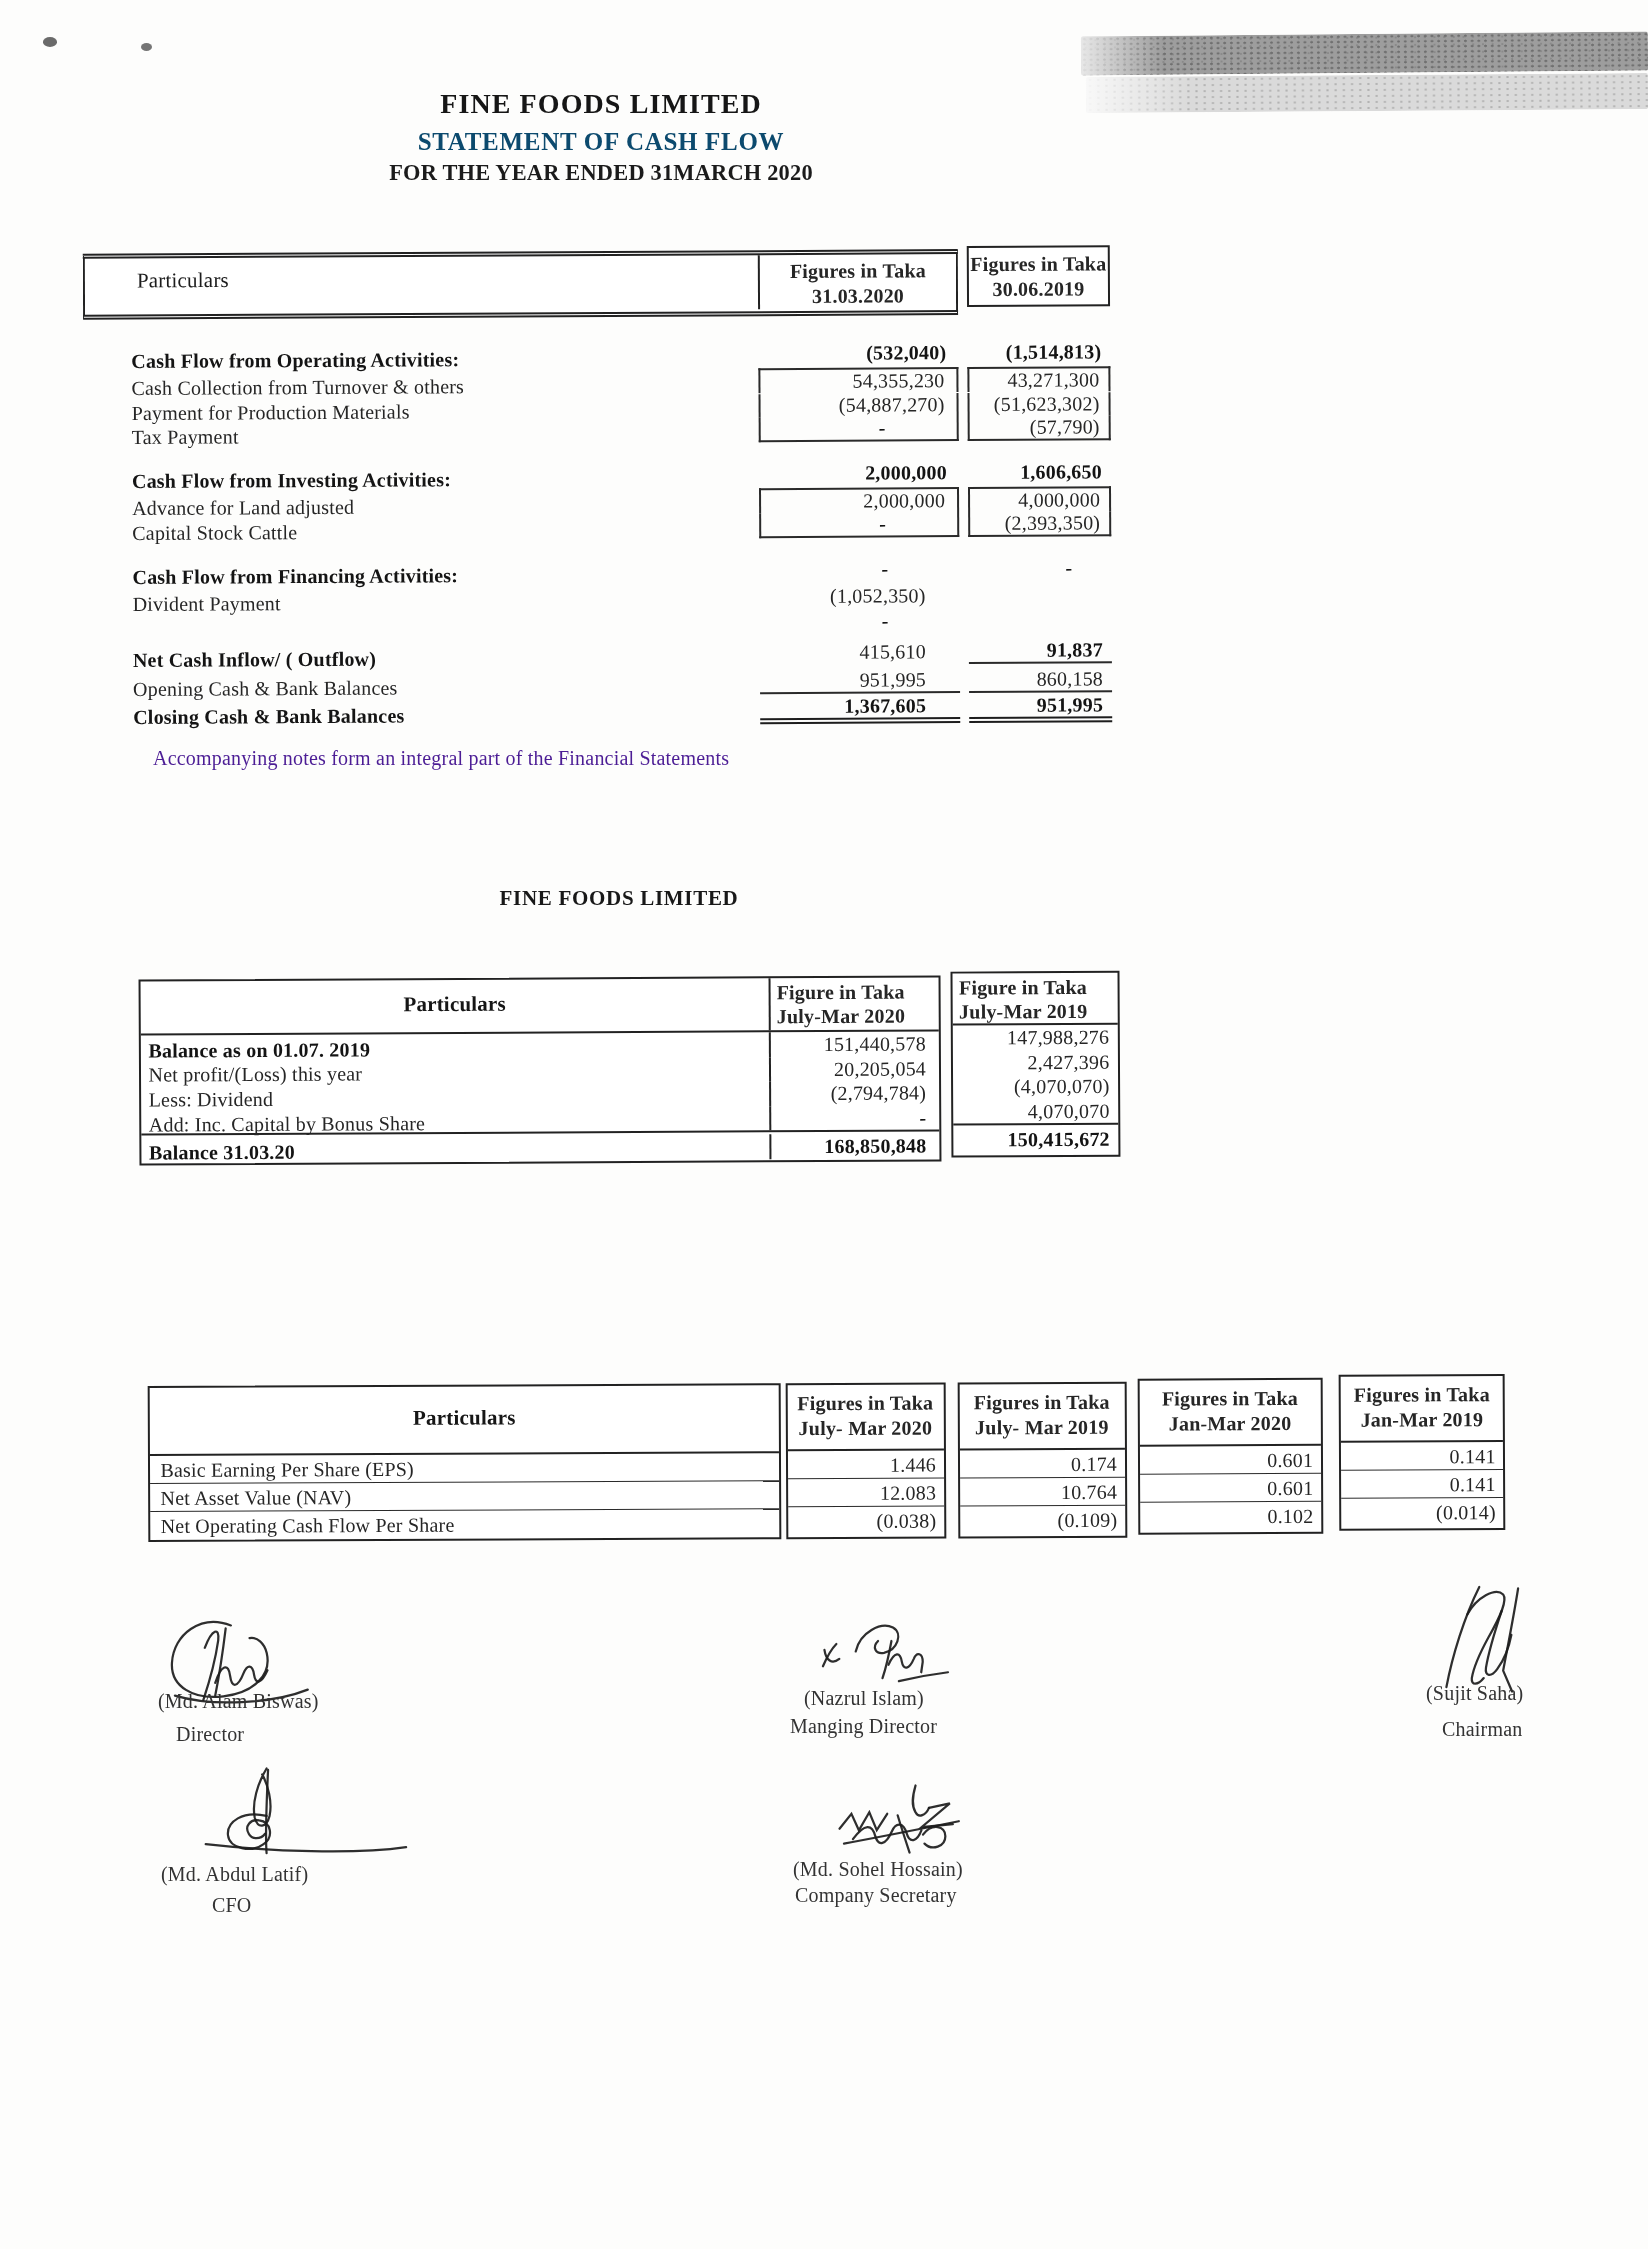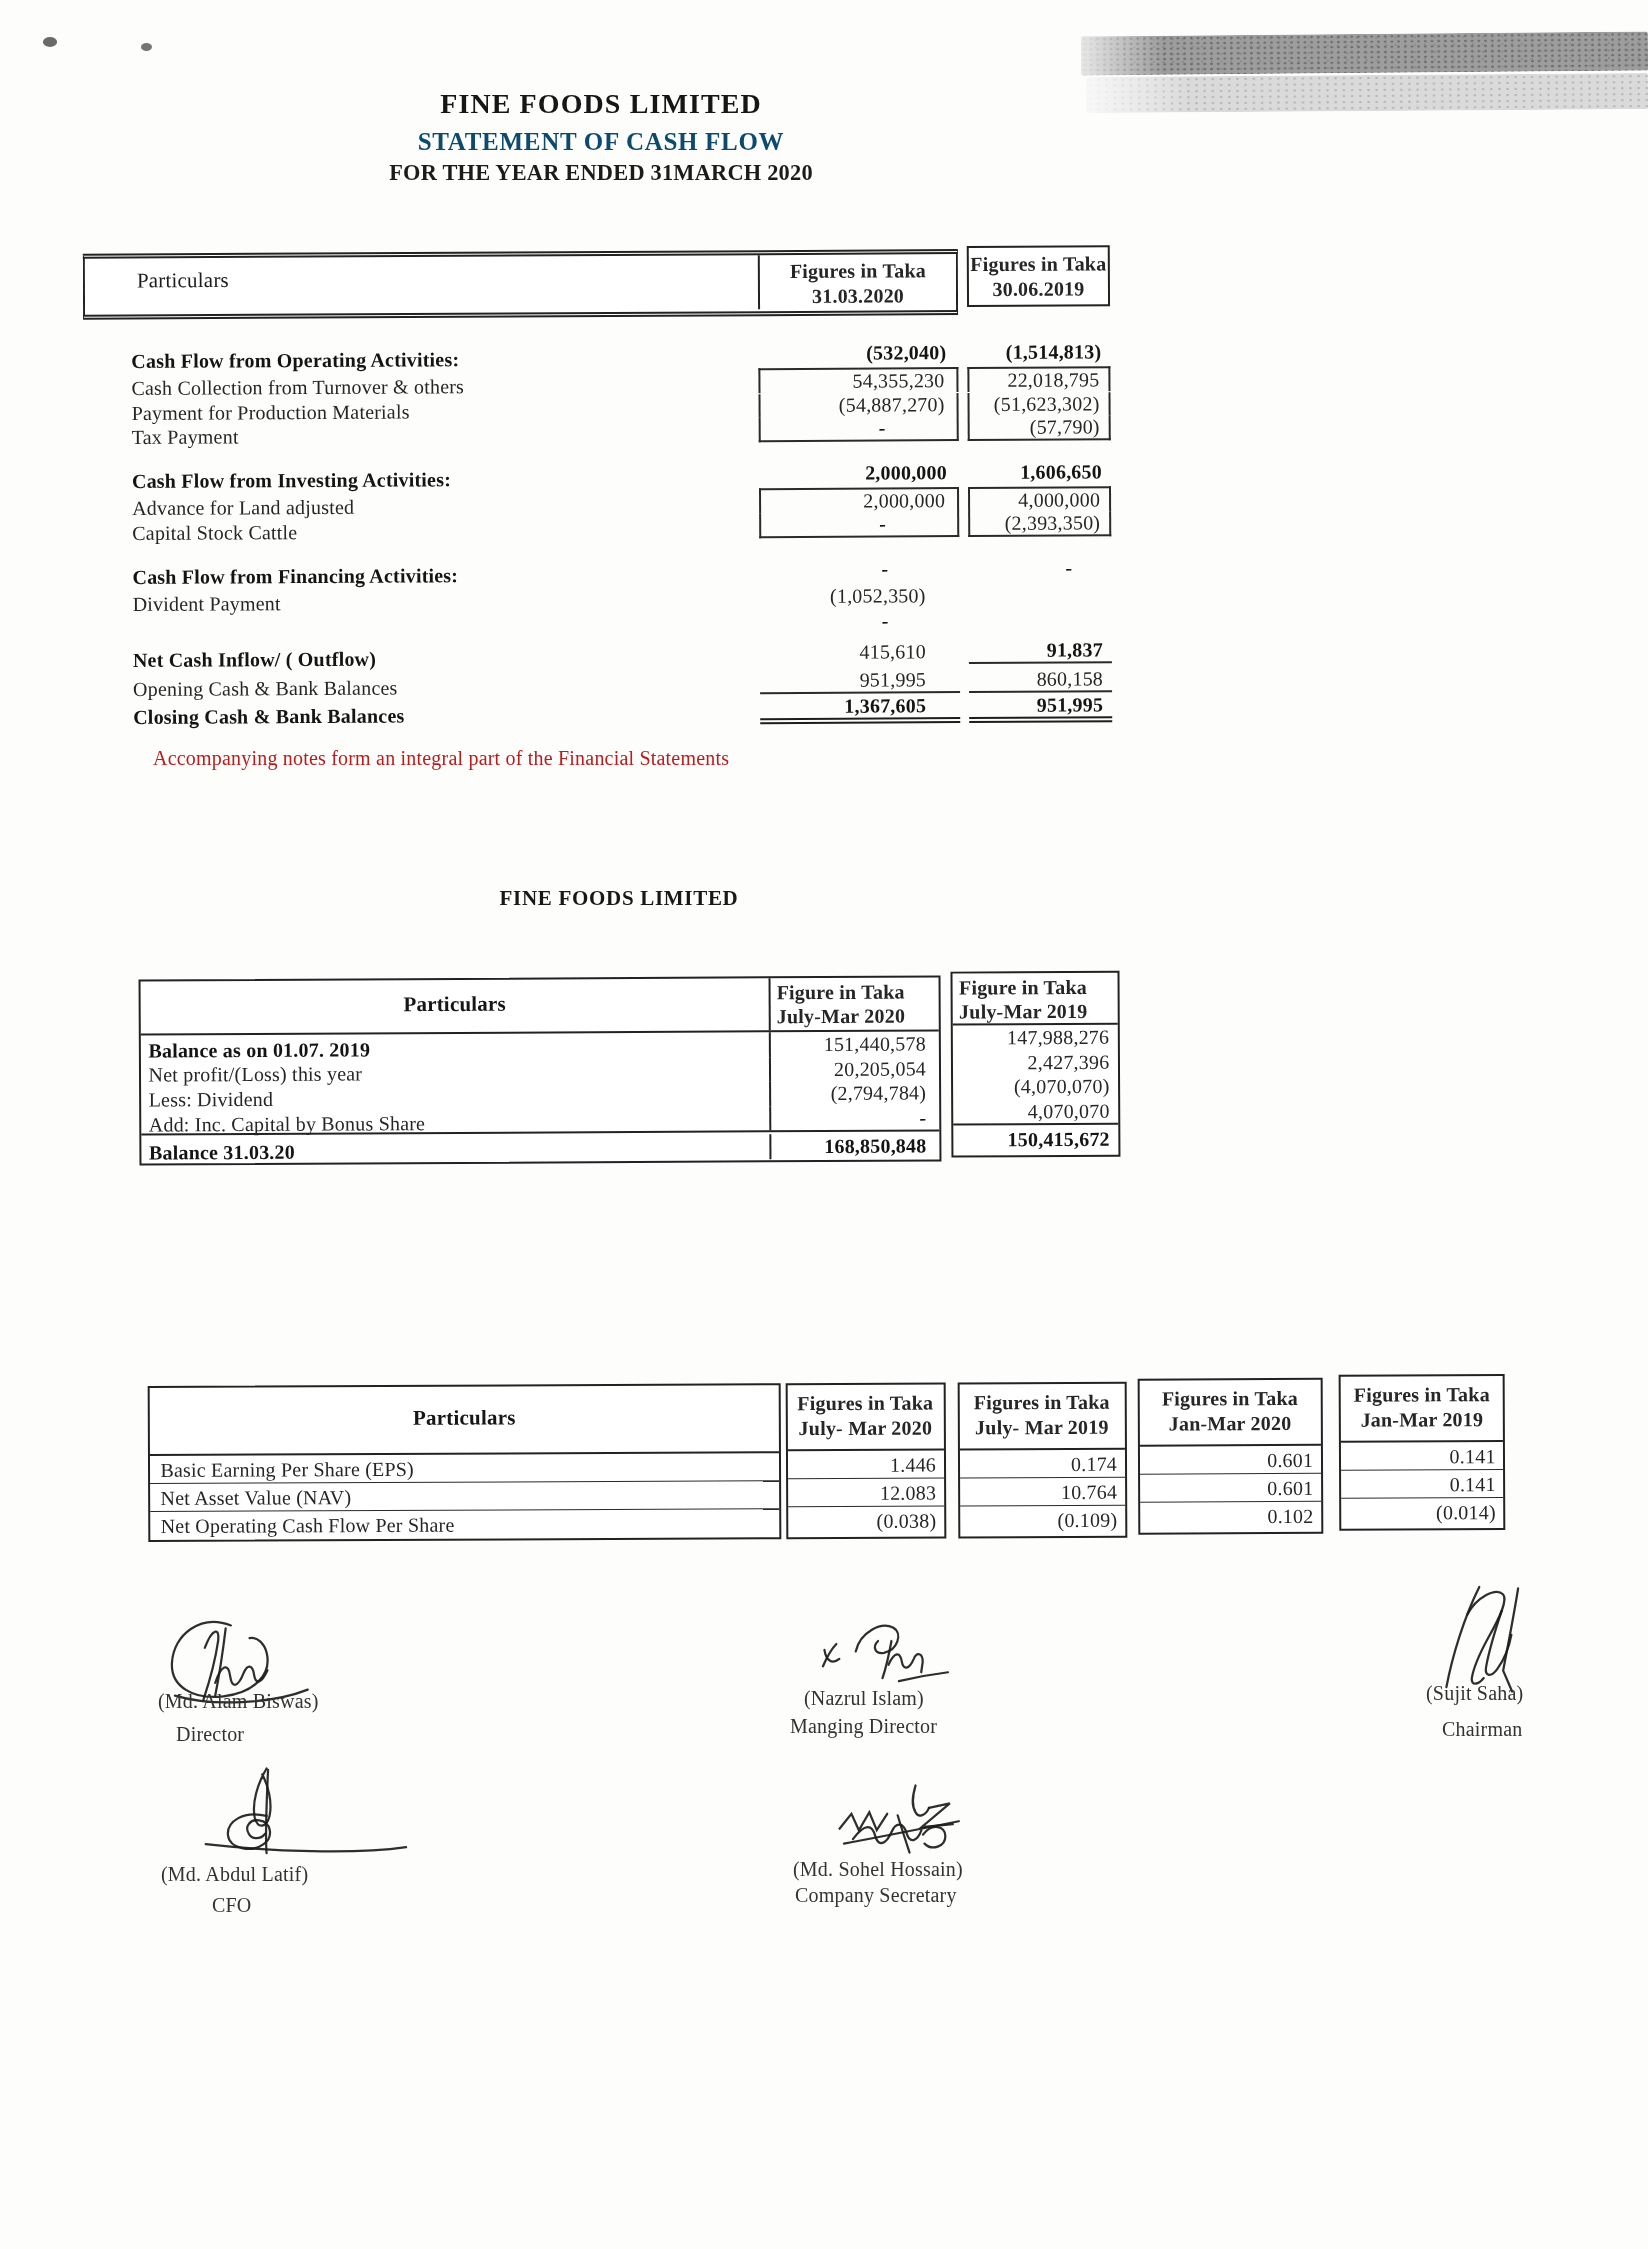--- a/index.html
+++ b/index.html
@@ -49,21 +49,21 @@
   .r .v2{width:143px;box-sizing:border-box;text-align:right;padding-right:9px;}
   .bold{font-weight:bold;color:#141414;}
   .bx{border-left:2.2px solid #2a2a2a;border-right:2.2px solid #2a2a2a;}
   .bt{border-top:2.2px solid #2a2a2a;}
   .bb{border-bottom:2.2px solid #2a2a2a;}
   .u1{border-bottom:2.2px solid #2a2a2a;}
   .u2{border-bottom:6px double #1d1d1d;}
   .pr40{padding-right:34px !important;}
   .pr90{padding-right:71px !important;}
   .pr55{padding-right:39px !important;}
-  .note{left:153px;top:747px;font-size:20px;color:#b91c1c;}
+  .note{left:153px;top:747px;font-size:20px;color:#4c1d95;}
   
   .t2{left:139px;top:977px;width:984px;display:flex;transform:rotate(-.3deg);font-size:20px;}
   .t2main{width:802px;border:2.2px solid #222;box-sizing:border-box;background:#fff;}
   .t2head{display:flex;height:52px;border-bottom:2.2px solid #222;}
   .t2head .pc{flex:1;text-align:center;font-weight:bold;font-size:21px;padding-top:12px;color:#161616;}
   .t2head .hc{width:170px;border-left:2.2px solid #222;box-sizing:border-box;font-weight:bold;line-height:24px;padding:2.2px 0 0 6px;}
   .t2r{display:flex;height:24.6px;align-items:center;}
   .t2r .lb{flex:1;padding-left:7.5px;transform:translateY(3px);}
   .t2r .vv{width:170px;border-left:2.2px solid #222;box-sizing:border-box;text-align:right;padding-right:13px;height:24.6px;line-height:24.6px;}
   .t2r.tot{height:28px;border-top:2.2px solid #222;}
@@ -130,21 +130,21 @@
       <div class="r rh">
         <div class="l bold">Cash Flow from Operating Activities:</div>
         <div class="v1 bold">(532,040)</div>
           <div class="sp"></div>
         <div class="v2 bold">(1,514,813)</div>
       </div>
       <div class="r">
         <div class="l">Cash Collection from Turnover &amp; others</div>
         <div class="v1 bx bt">54,355,230</div>
           <div class="sp"></div>
-        <div class="v2 bx bt">22,018,795</div>
+        <div class="v2 bx bt">43,271,300</div>
       </div>
       <div class="r">
         <div class="l">Payment for Production Materials</div>
         <div class="v1 bx">(54,887,270)</div>
           <div class="sp"></div>
         <div class="v2 bx">(51,623,302)</div>
       </div>
       <div class="r">
         <div class="l">Tax Payment</div>
         <div class="v1 bx bb pr90 bold">-</div>

